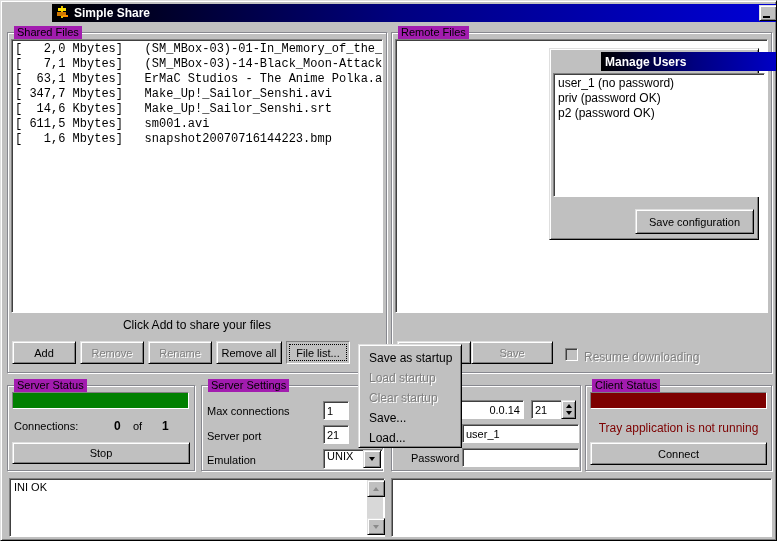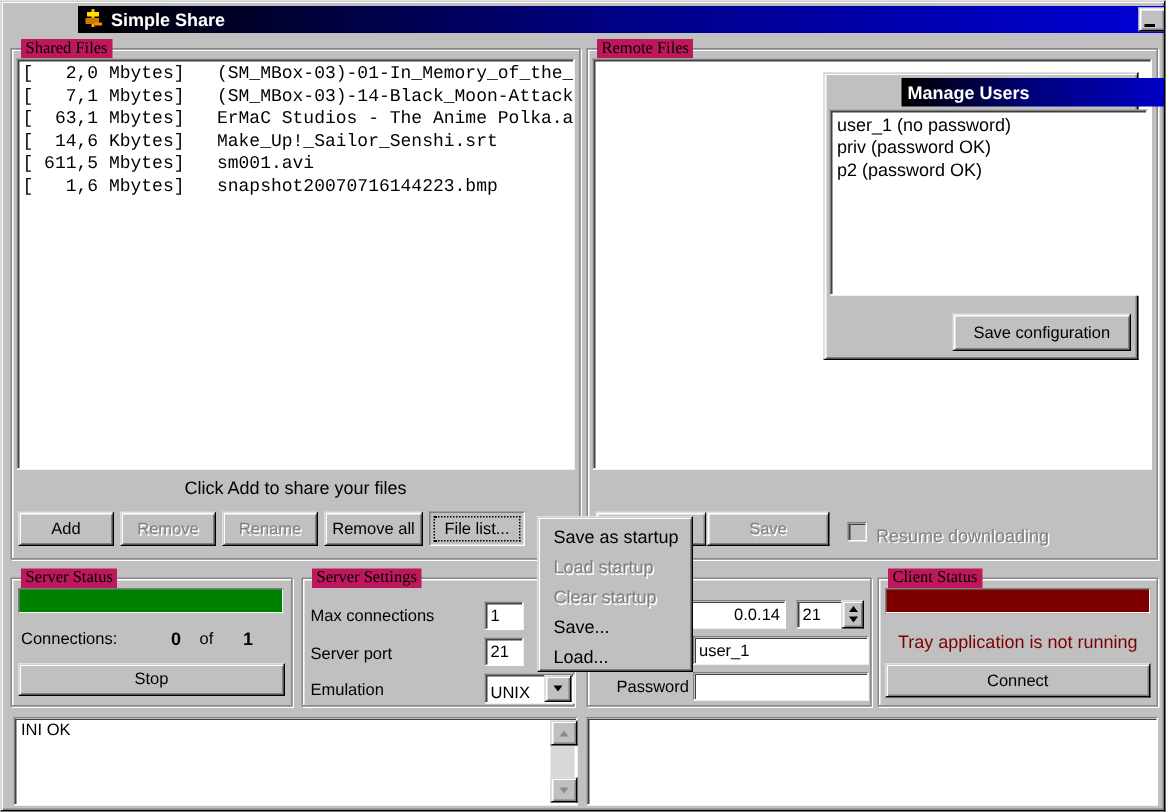--- a/index.html
+++ b/index.html
@@ -21,21 +21,21 @@
   
   .btn{background:#c0c0c0;border:1px solid;border-color:#dfdfdf #000 #000 #dfdfdf;
        box-shadow:inset 1px 1px 0 #fff, inset -1px -1px 0 #808080;
        display:flex;align-items:center;justify-content:center;font-size:11px;cursor:default;}
   .btn.dis{color:#808080;text-shadow:1px 1px 0 #fff;}
   .btn.pressed{border:1px solid;border-color:#808080 #fff #fff #808080;box-shadow:none;
        outline:1px dotted #000;outline-offset:-4px;}
   .sunken{background:#fff;border:1px solid;border-color:#808080 #fff #fff #808080;
        box-shadow:inset 1px 1px 0 #404040;}
   .grp{border:1px solid #87888f;box-shadow:1px 1px 0 #fff, inset 1px 1px 0 #fff;}
-  .cap{position:absolute;top:-7px;left:6px;background:#be185d;padding:0 3px;font-size:11px;line-height:13px;white-space:nowrap;font-family:Liberation Serif, serif;}
+  .cap{position:absolute;top:-7px;left:6px;background:#a21caf;padding:0 3px;font-size:11px;line-height:13px;white-space:nowrap;}
   .field{background:#fff;border:1px solid;border-color:#808080 #fff #fff #808080;
        box-shadow:inset 1px 1px 0 #404040;font-family:"Liberation Sans",sans-serif;
        font-size:11px;padding:1px 3px;outline:none;}
   .bar{border:1px solid;border-color:#808080 #fff #fff #808080;}
   .filerow{white-space:pre;font-family:"Liberation Mono","DejaVu Sans Mono",monospace;
        font-size:12px;line-height:15px;}
   .listrow{font-size:12px;line-height:15px;}
   
   .menu{background:#c0c0c0;border:1px solid;border-color:#dfdfdf #000 #000 #dfdfdf;
        box-shadow:inset 1px 1px 0 #fff, inset -1px -1px 0 #808080;padding-top:3px;}
@@ -80,20 +80,21 @@
     </span>
   </div>
 
   <div class="abs grp" style="left:6px;top:31px;width:380px;height:341px;">
     <span class="cap">Shared Files</span>
   </div>
   <div class="abs sunken" style="left:10px;top:38px;width:372px;height:274px;padding:2px 3px;overflow:hidden;">
     <div class="filerow">[   2,0 Mbytes]   (SM_MBox-03)-01-In_Memory_of_the_Ser</div>
     <div class="filerow">[   7,1 Mbytes]   (SM_MBox-03)-14-Black_Moon-Attack.mp</div>
     <div class="filerow">[  63,1 Mbytes]   ErMaC Studios - The Anime Polka.avi</div>
+    <div class="filerow">[ 347,7 Mbytes]   Make_Up!_Sailor_Senshi.avi</div>
     <div class="filerow">[  14,6 Kbytes]   Make_Up!_Sailor_Senshi.srt</div>
     <div class="filerow">[ 611,5 Mbytes]   sm001.avi</div>
     <div class="filerow">[   1,6 Mbytes]   snapshot20070716144223.bmp</div>
   </div>
   <div class="abs" style="left:6px;top:317px;width:380px;text-align:center;font-size:12px;">Click Add to share your files</div>
   <div class="abs btn" style="left:11px;top:340px;width:64px;height:23px;">Add</div>
   <div class="abs btn dis" style="left:79px;top:340px;width:64px;height:23px;">Remove</div>
   <div class="abs btn dis" style="left:147px;top:340px;width:64px;height:23px;">Rename</div>
   <div class="abs btn" style="left:215px;top:340px;width:66px;height:23px;">Remove all</div>
   <div class="abs btn pressed" style="left:285px;top:340px;width:64px;height:23px;">File list...</div>
@@ -118,21 +119,21 @@
   <div class="abs btn" style="left:11px;top:441px;width:178px;height:22px;">Stop</div>
 
   <div class="abs grp" style="left:200px;top:384px;width:182px;height:86px;">
     <span class="cap">Server Settings</span>
   </div>
   <span class="abs" style="left:206px;top:404px;">Max connections</span>
   <input class="abs field" style="left: 322px; top: 400px; width: 26px; height: 19px;" value="1">
   <span class="abs" style="left:206px;top:429px;">Server port</span>
   <input class="abs field" style="left: 322px; top: 424px; width: 26px; height: 19px;" value="21">
   <span class="abs" style="left:206px;top:453px;">Emulation</span>
-  <div class="abs sunken" style="left:322px;top:448px;width:60px;height:20px;display:flex;align-items:flex-end;">
+  <div class="abs sunken" style="left:322px;top:448px;width:60px;height:20px;display:flex;align-items:flex-start;">
     <span style="flex:1;padding-left:3px;font-size:11px;">UNIX</span>
     <span class="spinbtn" style="width:16px;height:16px;margin-right:1px;">
         <span class="ar-d"></span>
       </span>
   </div>
 
   <div class="abs grp" style="left:390px;top:384px;width:190px;height:86px;"></div>
   <input class="abs field" style="left: 425px; top: 399px; width: 98px; height: 19px; text-align: right;" value="0.0.14">
   <input class="abs field" style="left: 530px; top: 399px; width: 31px; height: 19px;" value="21">
   <div class="abs spinbtn" style="left:560px;top:399px;width:15px;height:19px;flex-direction:column;gap:3px;">

